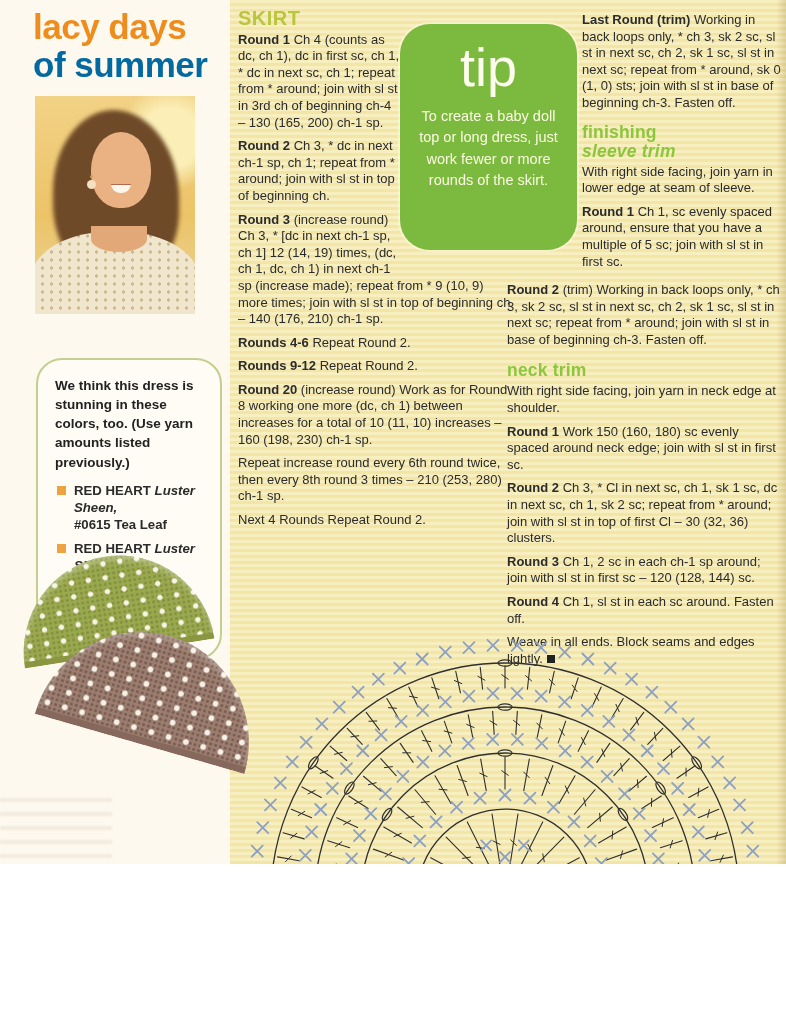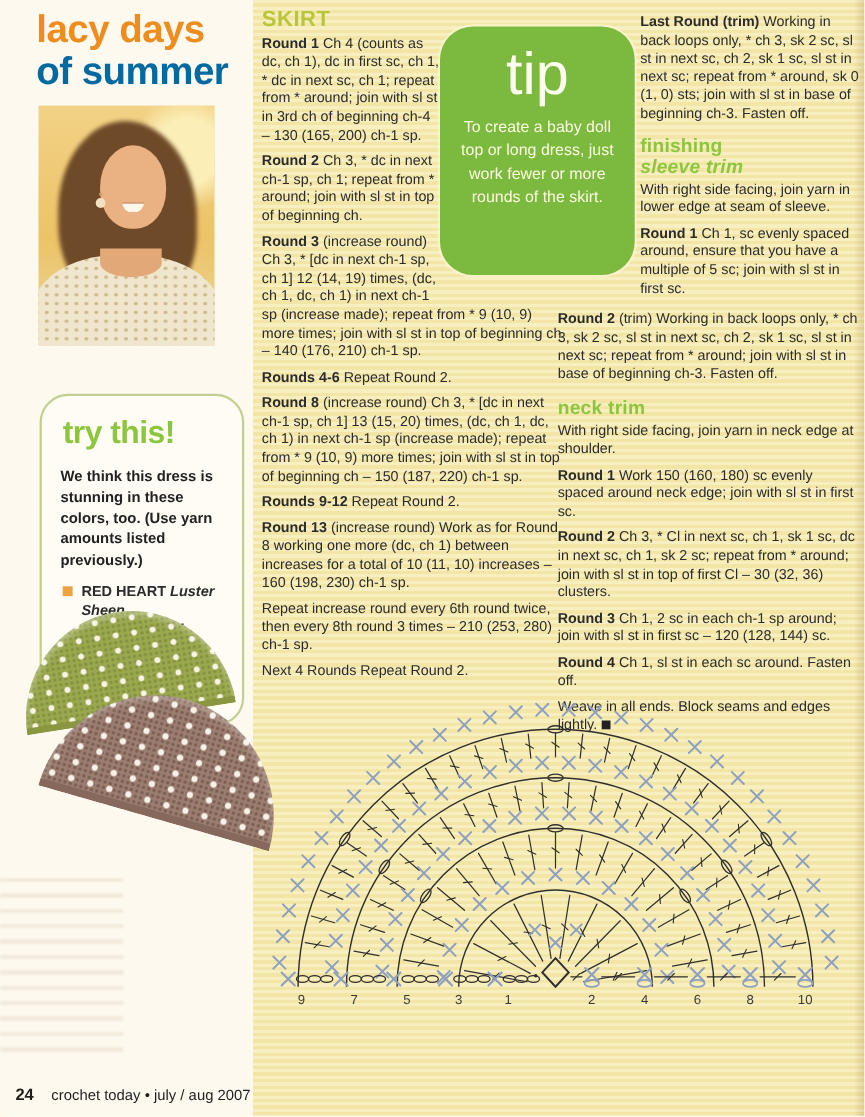--- a/index.html
+++ b/index.html
@@ -1,19 +1,19 @@
 <!DOCTYPE html>
 <html><head>
 <meta charset="utf-8">
 <style>
   * { margin:0; padding:0; box-sizing:border-box; }
   html,body { width:786px; height:1015px; }
   body { font-family:"Liberation Sans", sans-serif; color:#2b2b2b; }
   #page {
-    position:relative; width:786px; height:1015px; overflow:hidden;
+    position:relative; width:786px; height:864px; overflow:hidden;
     background:repeating-linear-gradient(180deg,#f8efc0 0 3px,#f2e5a5 3px 6px);
   }
   
   #sidebar {
     position:absolute; left:0; top:0; width:230px; height:1015px;
     background:#fdf9ee;
   }
   .page-title { position:absolute; left:33px; top:8px; font-size:35px; line-height:38px; font-weight:bold; letter-spacing:-0.5px; }
   .title-l1 { color:#ee8c1e; display:block; }
   .title-l2 { color:#0369a1; display:block; }
@@ -108,21 +108,20 @@
       <div class="sun"></div>
       <div class="hair"></div>
       <div class="face"></div>
       <div class="earring"></div>
       <div class="smile"></div>
       <div class="top"></div>
       <div class="neck"></div>
     </div>
 
     <div class="try-box">
-      <div class="try-title">try this!</div>
       <div class="try-body">We think this dress is stunning in these colors, too. (Use yarn amounts listed previously.)</div>
       <div class="yarn-item">
         <span class="bullet"></span>
         <span class="yarn-name">
           <span>RED HEART </span><i>Luster Sheen,</i><br>
           <span>#0615 Tea Leaf</span>
         </span>
       </div>
       <div class="yarn-item">
         <span class="bullet"></span>
@@ -143,23 +142,22 @@
     </div>
   </div>
 
   <div class="col" id="skirt-col">
     <div class="skirt-head">SKIRT</div>
     <div class="tip-spacer"></div>
     <p><b>Round 1</b> <span>Ch 4 (counts as dc, ch 1), dc in first sc, ch 1, * dc in next sc, ch 1; repeat from * around; join with sl st in 3rd ch of beginning ch-4 – 130 (165, 200) ch-1 sp.</span></p>
     <p><b>Round 2</b> <span>Ch 3, * dc in next ch-1 sp, ch 1; repeat from * around; join with sl st in top of beginning ch.</span></p>
     <p><b>Round 3</b> <span>(increase round) Ch 3, * [dc in next ch-1 sp, ch 1] 12 (14, 19) times, (dc, ch 1, dc, ch 1) in next ch-1 sp (increase made); repeat from * 9 (10, 9) more times; join with sl st in top of beginning ch – 140 (176, 210) ch-1 sp.</span></p>
     <p><b>Rounds 4-6</b> <span>Repeat Round 2.</span></p>
-    <p><b>Round 8</b> <span>(increase round) Ch 3, * [dc in next ch-1 sp, ch 1] 13 (15, 20) times, (dc, ch 1, dc, ch 1) in next ch-1 sp (increase made); repeat from * 9 (10, 9) more times; join with sl st in top of beginning ch – 150 (187, 220) ch-1 sp.</span></p>
     <p><b>Rounds 9-12</b> <span>Repeat Round 2.</span></p>
-    <p><b>Round 13</b> <span>(increase round) Work as for Round 8 working one more (dc, ch 1) between increases for a total of 10 (11, 10) increases – 160 (198, 230) ch-1 sp.</span></p>
+    <p><b>Round 20</b> <span>(increase round) Work as for Round 8 working one more (dc, ch 1) between increases for a total of 10 (11, 10) increases – 160 (198, 230) ch-1 sp.</span></p>
     <p>Repeat increase round every 6th round twice, then every 8th round 3 times – 210 (253, 280) ch-1 sp.</p>
     <p>Next 4 Rounds Repeat Round 2.</p>
   </div>
 
   <div class="tip-box">
     <div class="tip-title">tip</div>
     <div class="tip-body">To create a baby doll top or long dress, just work fewer or more rounds of the skirt.</div>
   </div>
 
   <div class="col" id="right-col">

